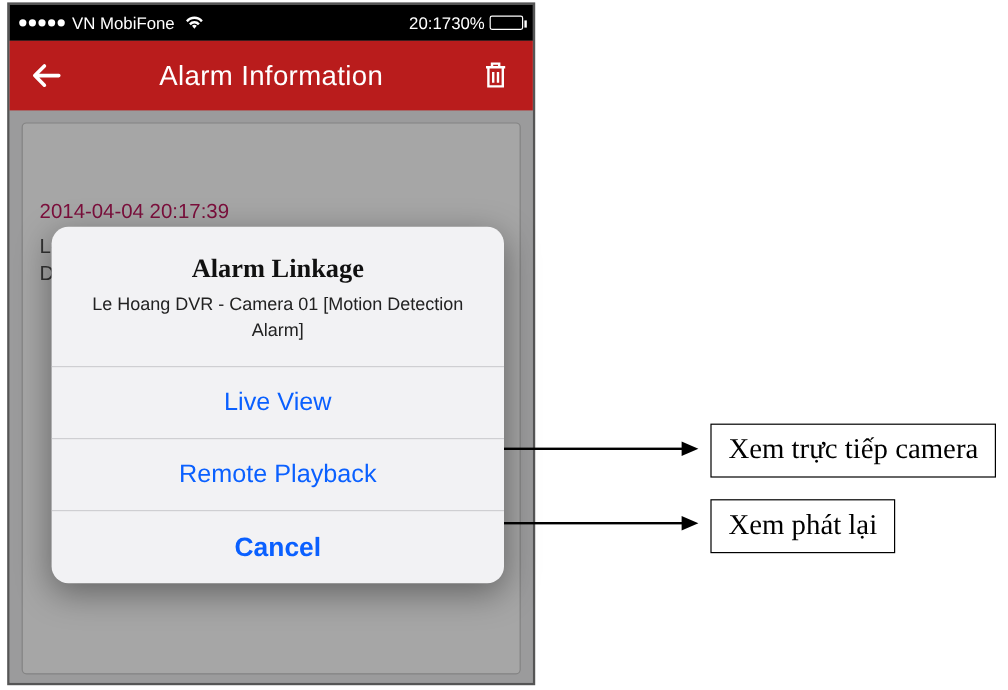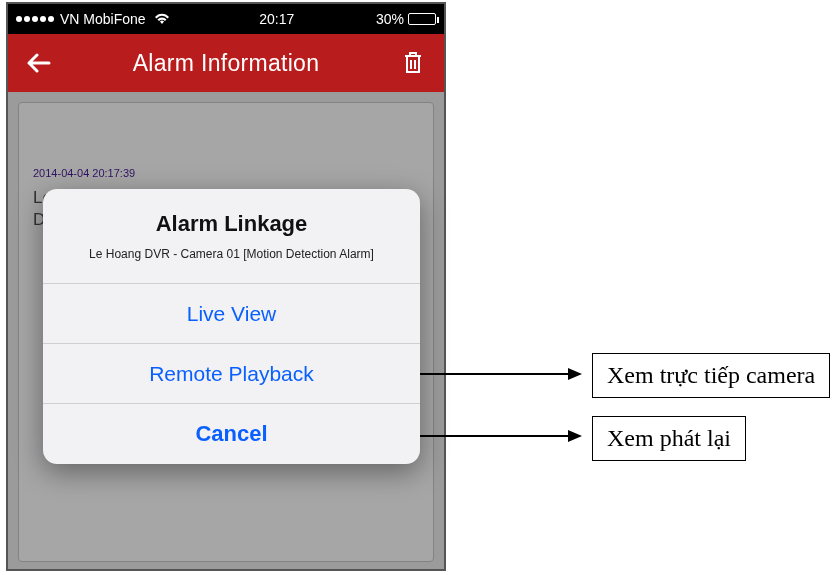--- a/index.html
+++ b/index.html
@@ -35,21 +35,21 @@
     align-items: center;
     font-size: 14px;
     padding: 0 8px;
     position: relative;
     z-index: 1;
   }
   .dots { display: flex; gap: 2px; margin-right: 6px; }
   .dot { width: 6px; height: 6px; border-radius: 50%; background: #fff; }
   .carrier { margin-right: 8px; }
   .wifi { margin-right: 8px; display: inline-flex; }
-  .time { flex: 1; text-align: center; font-weight: 500; }
+  .time { flex: 1; text-align: right; font-weight: 500; }
   .battery-wrap { display: flex; align-items: center; gap: 4px; }
   .battery {
     width: 28px; height: 12px; border: 1px solid #fff; border-radius: 2px;
     position: relative;
   }
   .battery::after {
     content: ""; position: absolute; right: -4px; top: 3px; width: 2px; height: 6px; background: #fff;
   }
   .battery-fill { height: 100%; width: 22%; background: #d9312c; }
   
@@ -72,41 +72,41 @@
   .list-area {
     padding: 10px;
   }
   .card {
     background: #fff;
     border: 1px solid #c9c9c9;
     border-radius: 4px;
     height: 460px;
     padding: 14px;
   }
-  .timestamp { color: #4c1d95; font-size: 11px; margin-top: 50px; margin-bottom: 8px; }
+  .timestamp { color: #be185d; font-size: 17px; margin-top: 50px; margin-bottom: 8px; }
   .row-preview { color: #4e4e4e; font-size: 17px; line-height: 22px; }
   
   .dialog {
     position: absolute;
     left: 35px;
     top: 185px;
     width: 377px;
     background: #f2f2f4;
     border-radius: 14px;
     box-shadow: 0 8px 28px rgba(0,0,0,0.4);
     z-index: 5;
     overflow: hidden;
   }
   .dialog-head {
     padding: 22px 20px 18px;
     text-align: center;
     border-bottom: 1px solid #cfcfd2;
   }
-  .dialog-title { font-size: 22px; font-weight: 600; color: #111; margin-bottom: 6px; }
-  .dialog-sub { font-size: 12px; color: #222; line-height: 22px; }
+  .dialog-title { font-size: 22px; font-weight: 600; color: #111; margin-bottom: 6px; font-family: Liberation Serif, serif; }
+  .dialog-sub { font-size: 15px; color: #222; line-height: 22px; }
   .dialog-btn {
     height: 60px;
     display: flex;
     align-items: center;
     justify-content: center;
     font-size: 21px;
     color: #0a60ff;
     border-bottom: 1px solid #cfcfd2;
     cursor: pointer;
   }

